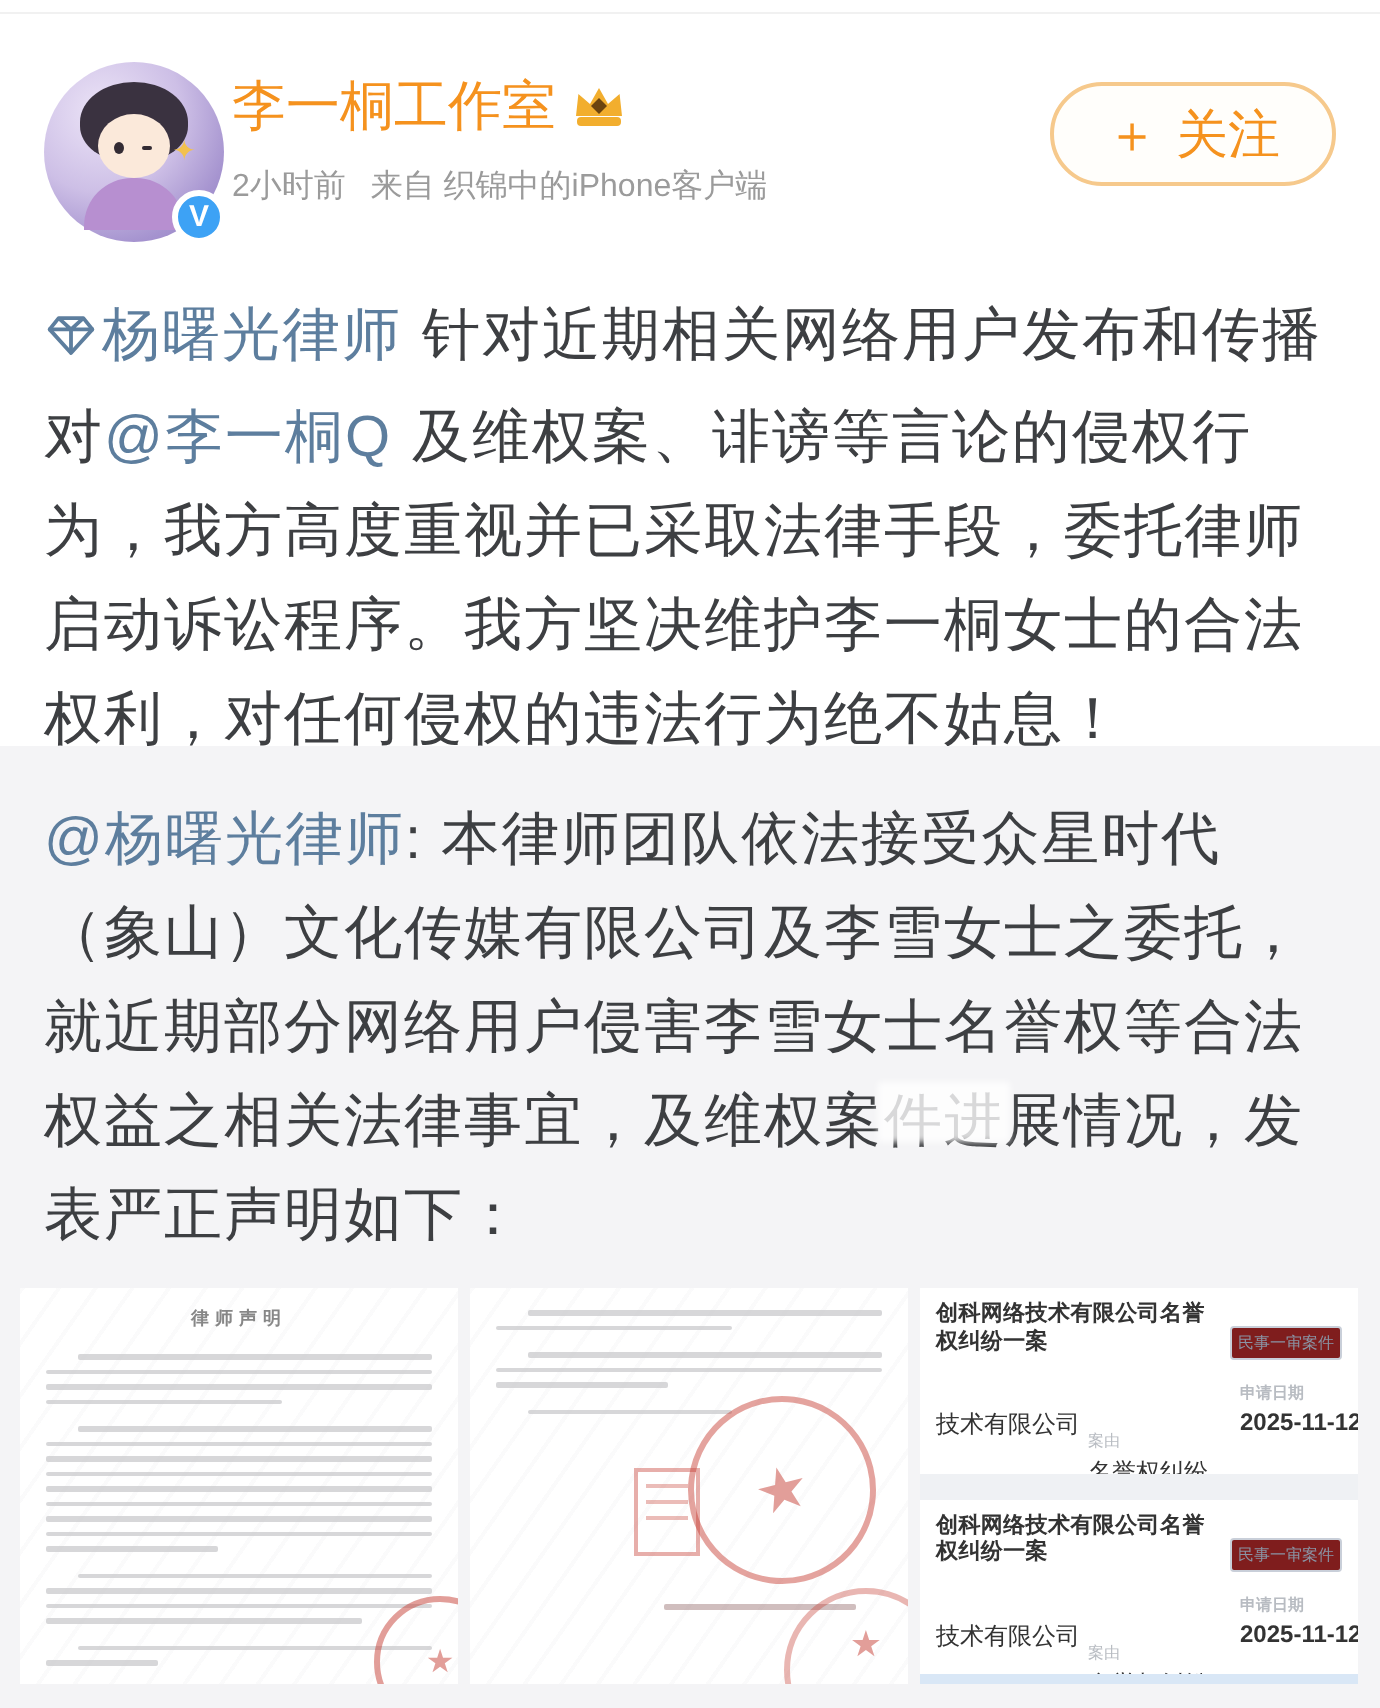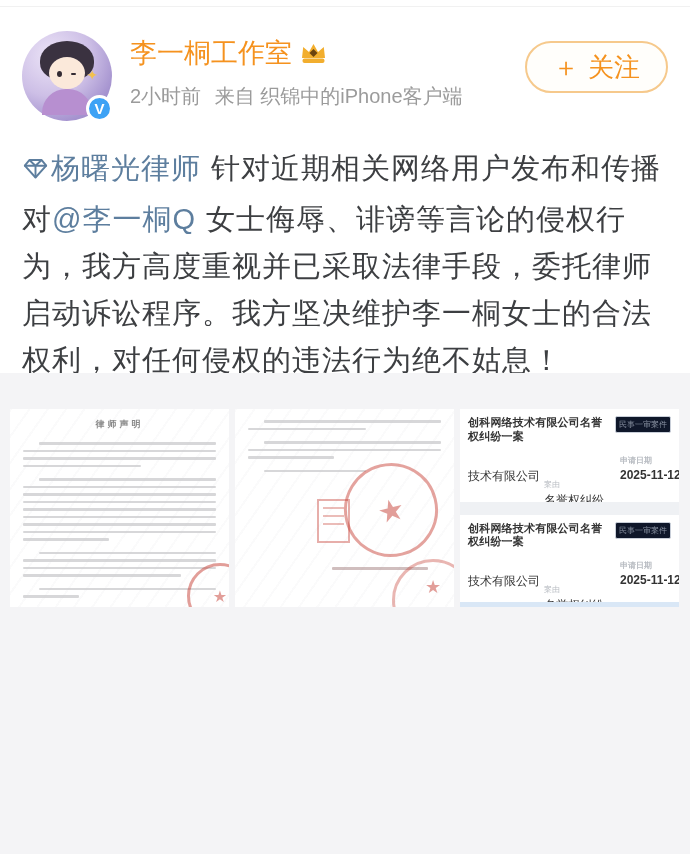--- a/index.html
+++ b/index.html
@@ -24,25 +24,25 @@
   .av-eye { position:absolute; top:40px; width:5px; height:6px; background:#332b33; border-radius:50%; }
   .av-eye.l { left:35px; } .av-eye.r { left:49px; height:2px; top:42px; border-radius:2px; }
   .av-body { position:absolute; left:20px; bottom:6px; width:50px; height:26px;
     background:#b78fd0; border-radius:24px 24px 0 0; }
   .av-sparkle { position:absolute; right:14px; top:36px; color:#f2c14d; font-size:14px; }
   .v-badge {
     position:absolute; right:-1px; bottom:-1px; width:27px; height:27px; border-radius:50%;
     background:#3da2f5; border:3px solid #ffffff; color:#ffffff; font-size:15px; font-weight:bold;
     display:flex; align-items:center; justify-content:center;
   }
-  .header-mid { margin-left:18px; padding-top:8px; min-width:0; }
+  .header-mid { margin-left:4px; padding-top:8px; min-width:0; }
   .username-row { display:flex; align-items:center; gap:8px; }
   .username { color:#f5921e; font-size:27px; line-height:1.1; white-space:nowrap; }
   .crown-icon { display:inline-flex; }
-  .post-meta { margin-top:14px; color:#9b9b9b; font-size:20px; white-space:nowrap; }
+  .post-meta { margin-top:14px; color:#9b9b9b; font-size:16px; white-space:nowrap; }
   .post-meta span + span { margin-left:8px; }
   .follow-btn {
     margin-left:auto; margin-top:10px; height:52px; padding:0 26px;
     display:flex; align-items:center; gap:9px; flex-shrink:0;
     background:#fffefb; border:2px solid #f6c98c; border-radius:27px;
     color:#f5921e; font-size:26px; cursor:pointer;
     font-family:"Liberation Sans","DejaVu Sans",sans-serif;
   }
   .follow-plus { font-size:26px; line-height:1; }
 
@@ -90,22 +90,22 @@
   .stamp-date { position:absolute; right:26px; top:158px; width:96px; height:2.5px;
     background:rgba(150,110,110,0.45); border-radius:1px; }
   .stamp-corner2 { right:-20px; bottom:-34px; width:82px; height:82px; border:3px solid rgba(198,62,52,0.38); }
   .stamp-corner2 .star { font-size:18px; margin-bottom:26px; }
 
   
   .cases { background:#eff1f4; display:flex; flex-direction:column; gap:13px; }
   .case-card { background:#ffffff; flex:1; padding:7px 8px 0 8px; position:relative; overflow:hidden; }
   .case-title-row { display:flex; align-items:flex-start; gap:5px; }
   .case-title { font-size:11px; font-weight:bold; color:#333; line-height:1.25; letter-spacing:.2px; }
-  .case-badge { font-size:8px; color:#8a93a3; border:1px solid #c9cfd9; background:#0f172a;
-    border-radius:2px; padding:2px 3px; white-space:nowrap; flex-shrink:0; margin-top:0; }
+  .case-badge { font-size:8px; color:#8a93a3; border:1px solid #c9cfd9; background:#7f1d1d;
+    border-radius:2px; padding:2px 3px; white-space:nowrap; flex-shrink:0; margin-top:12px; }
   .case-fields { display:flex; margin-top:11px; }
   .cf { }
   .cf-1 { flex:0 0 76px; } .cf-2 { flex:0 0 76px;margin-top:24px; } .cf-3 { flex:1;font-weight:bold; }
   .cf-label { font-size:8px; color:#b8bcc2; height:11px; }
   .cf-value { font-size:12px; color:#333; margin-top:2px; white-space:nowrap; }
   .blue-strip { position:absolute; left:0; right:0; bottom:0; height:5px; background:#d9e7f6; }
 </style>
 </head>
 <body>
 
@@ -143,24 +143,27 @@
   </button>
 </header>
 
 <div class="post-text">
   <a class="supertopic sp-after">
     <span class="gem">
       <svg width="27" height="27" viewBox="0 0 24 24" fill="none" stroke="#5d7e9e" stroke-width="1.7" stroke-linejoin="round">
         <path d="M6.5 4.5 h11 l4 5 -9.5 10.5 -9.5 -10.5 z"></path>
         <path d="M6.5 4.5 l5.5 5 5.5 -5 M2 9.5 h20 M12 9.5 v10.5"></path>
       </svg>
-    </span><span>杨曙光律师</span></a><span>针对近期相关网络用户发布和传播对</span><a class="mention sp-after">@李一桐Q</a><span>女士侮辱、诽谤等言论的侵权行为，我方高度重视并已采取法律手段，委托律师启动诉讼程序。我方坚决维护李一桐女士的合法权利，对任何侵权的违法行为绝不姑息！</span>
+    </span><span>杨曙光律师</span></a><span>针对近期相关网络用户发布和传播对</span><a class="mention sp-after">@李一桐Q</a><span>及维权案、诽谤等言论的侵权行为，我方高度重视并已采取法律手段，委托律师启动诉讼程序。我方坚决维护李一桐女士的合法权利，对任何侵权的违法行为绝不姑息！</span>
 </div>
 
 <div class="quote">
+  <div class="quote-text">
+    <a class="mention">@杨曙光律师</a><span>: 本律师团队依法接受众星时代（象山）文化传媒有限公司及李雪女士之委托，就近期部分网络用户侵害李雪女士名誉权等合法权益之相关法律事宜，及维权案</span><span class="smudge">件进</span><span>展情况，发表严正声明如下：</span>
+  </div>
 
   <div class="attachments">
 
     <div class="doc">
       <div class="doc-title">律师声明</div>
       <div class="doc-body">
         <div class="dl ind"></div>
           <div class="dl"></div>
           <div class="dl"></div>
           <div class="dl w60"></div>

